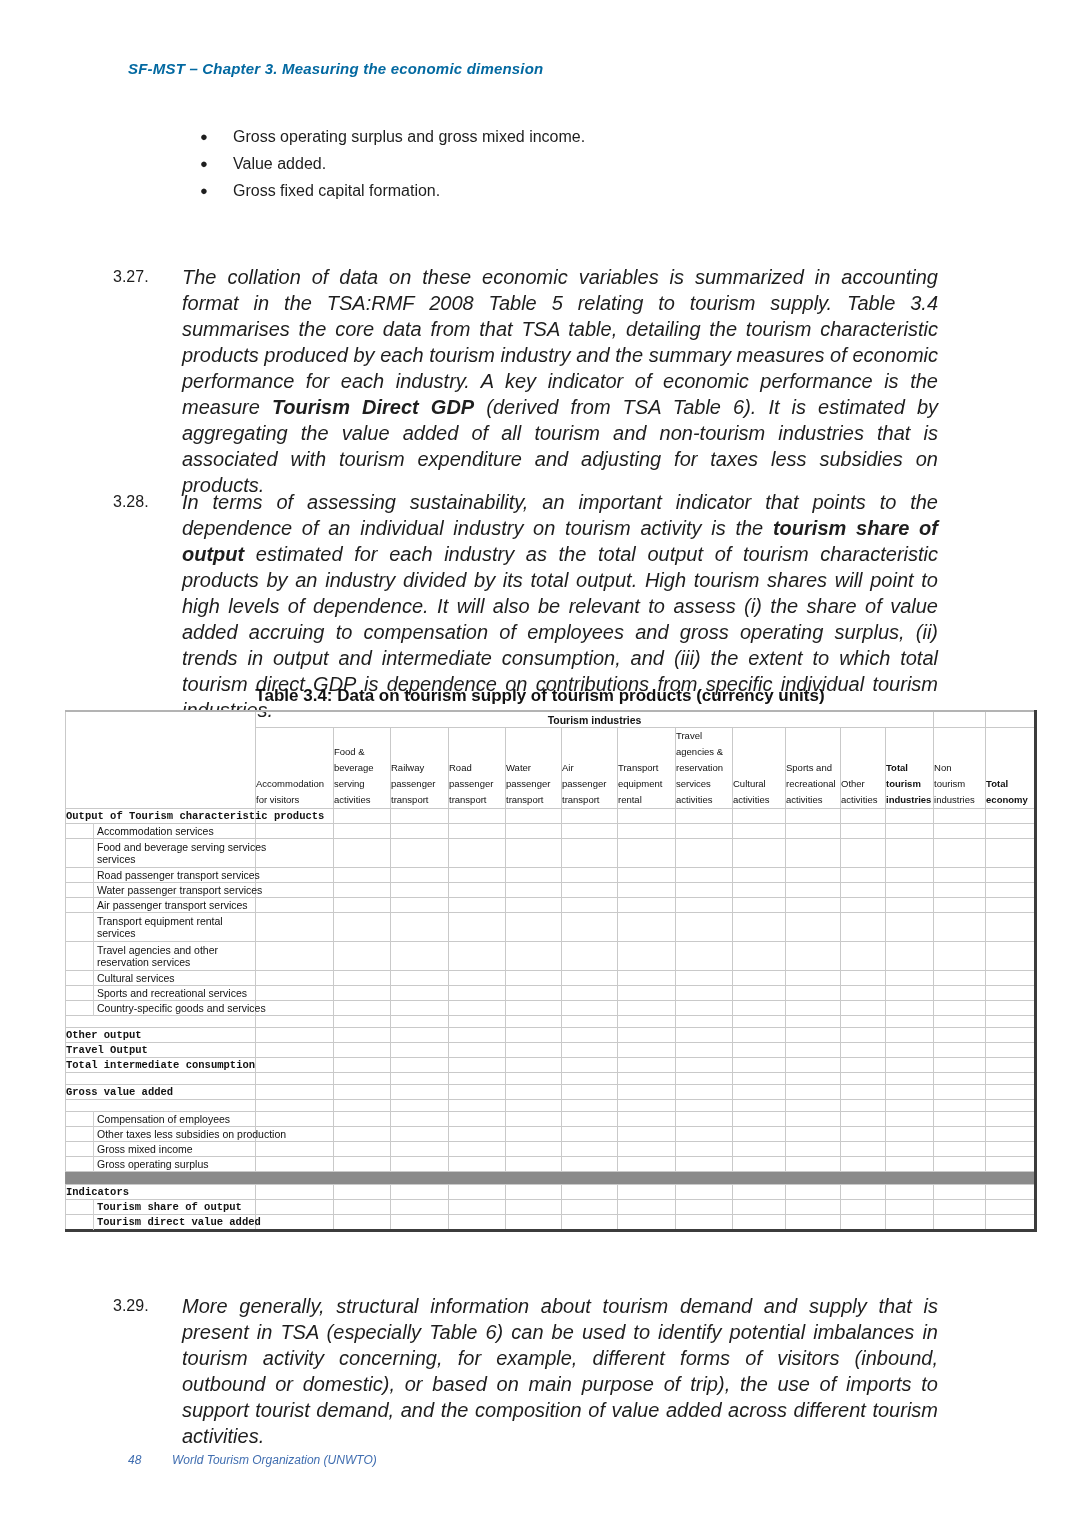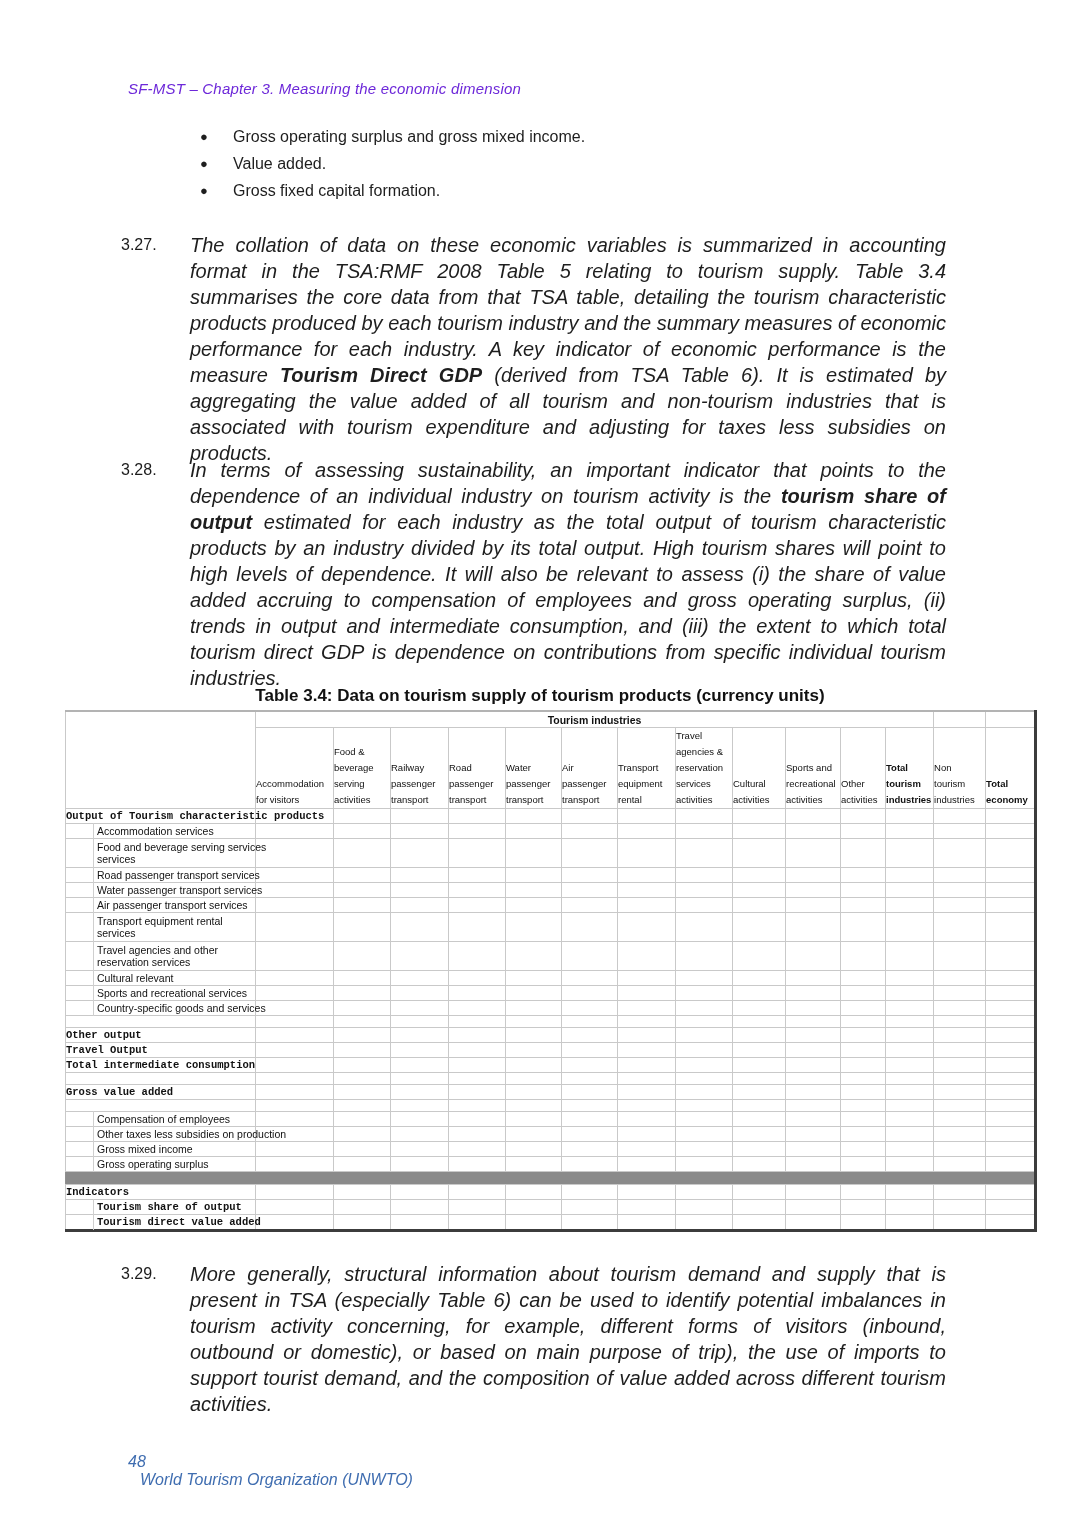--- a/index.html
+++ b/index.html
@@ -4,29 +4,29 @@
 <style>
   html,body { margin:0; padding:0; }
   body {
     width:1080px; height:1528px; position:relative; overflow:hidden;
     background:#ffffff; color:#1c1c1c;
     font-family:"Liberation Sans", sans-serif;
   }
   .abs { position:absolute; }
 
   .doc-header {
-    left:128px; top:60px; font-size:15px; font-style:italic; font-weight:400;
-    color:#6d28d9; letter-spacing:0.2px;margin-top:20px;
+    left:128px; top:60px; font-size:15px; font-style:italic; font-weight:700;
+    color:#0369a1; letter-spacing:0.2px;
   }
 
   .bullets { left:200px; top:128px; width:760px; }
   .bullet-item { display:flex; align-items:flex-start; height:18px; margin-bottom:9px; font-size:16px; color:#1e1e1e; }
   .bullet-dot { width:33px; font-size:13px; line-height:18px; }
 
-  .para { position:absolute; left:190px; width:756px; }
+  .para { position:absolute; left:182px; width:756px;margin-top:32px; }
   .pnum { position:absolute; left:-69px; top:0; font-size:16px; line-height:26px; }
   .ptext { font-size:20px; line-height:26px; text-align:justify; color:#1e1e1e;font-style:italic; }
   .ptext span.bseg { font-weight:bold; }
 
   .tbl-title { left:0; top:686px; width:1080px; text-align:center; font-weight:bold; font-size:17px; color:#111; }
 
   table.t {
     position:absolute; left:65px; top:710px; width:970px;
     border-collapse:collapse; table-layout:fixed;
     border-top:2px solid #b3b3b3; border-left:1px solid #8f8f8f;
@@ -53,21 +53,21 @@
     overflow:visible;
   }
   td.lbl.b { font-weight:bold;font-family:Liberation Mono, monospace; }
   td.lbl.ind { padding-left:31px; }
   td.lbl.ind::before {
     content:""; position:absolute; left:27px; top:-1px; bottom:-1px;
     border-left:1px solid #cfcfcf;
   }
   tr.sep td { background:#8a8a8a; height:12px; border-left:none; border-right:none; }
 
-  .doc-footer { left:128px; top:1453px; display:flex; font-size:16px; font-style:italic; color:#3f6db0;flex-direction:column; }
+  .doc-footer { left:128px; top:1453px; display:flex; font-size:12px; font-style:italic; color:#3f6db0; }
   .doc-footer .pageno { width:32px; }
   .doc-footer .ftext { font-weight:500;margin-left:12px; }
 </style>
 </head>
 <body>
 
 <div class="abs doc-header">SF-MST – Chapter 3. Measuring the economic dimension</div>
 
 <div class="abs bullets">
     <div class="bullet-item">
@@ -302,21 +302,21 @@
         <td></td>
         <td></td>
         <td></td>
         <td></td>
         <td></td>
         <td></td>
         <td></td>
         <td></td>
       </tr>
       <tr class="d1">
-        <td class="lbl ind">Cultural relevant</td>
+        <td class="lbl ind">Cultural services</td>
         <td></td>
         <td></td>
         <td></td>
         <td></td>
         <td></td>
         <td></td>
         <td></td>
         <td></td>
         <td></td>
         <td></td>

